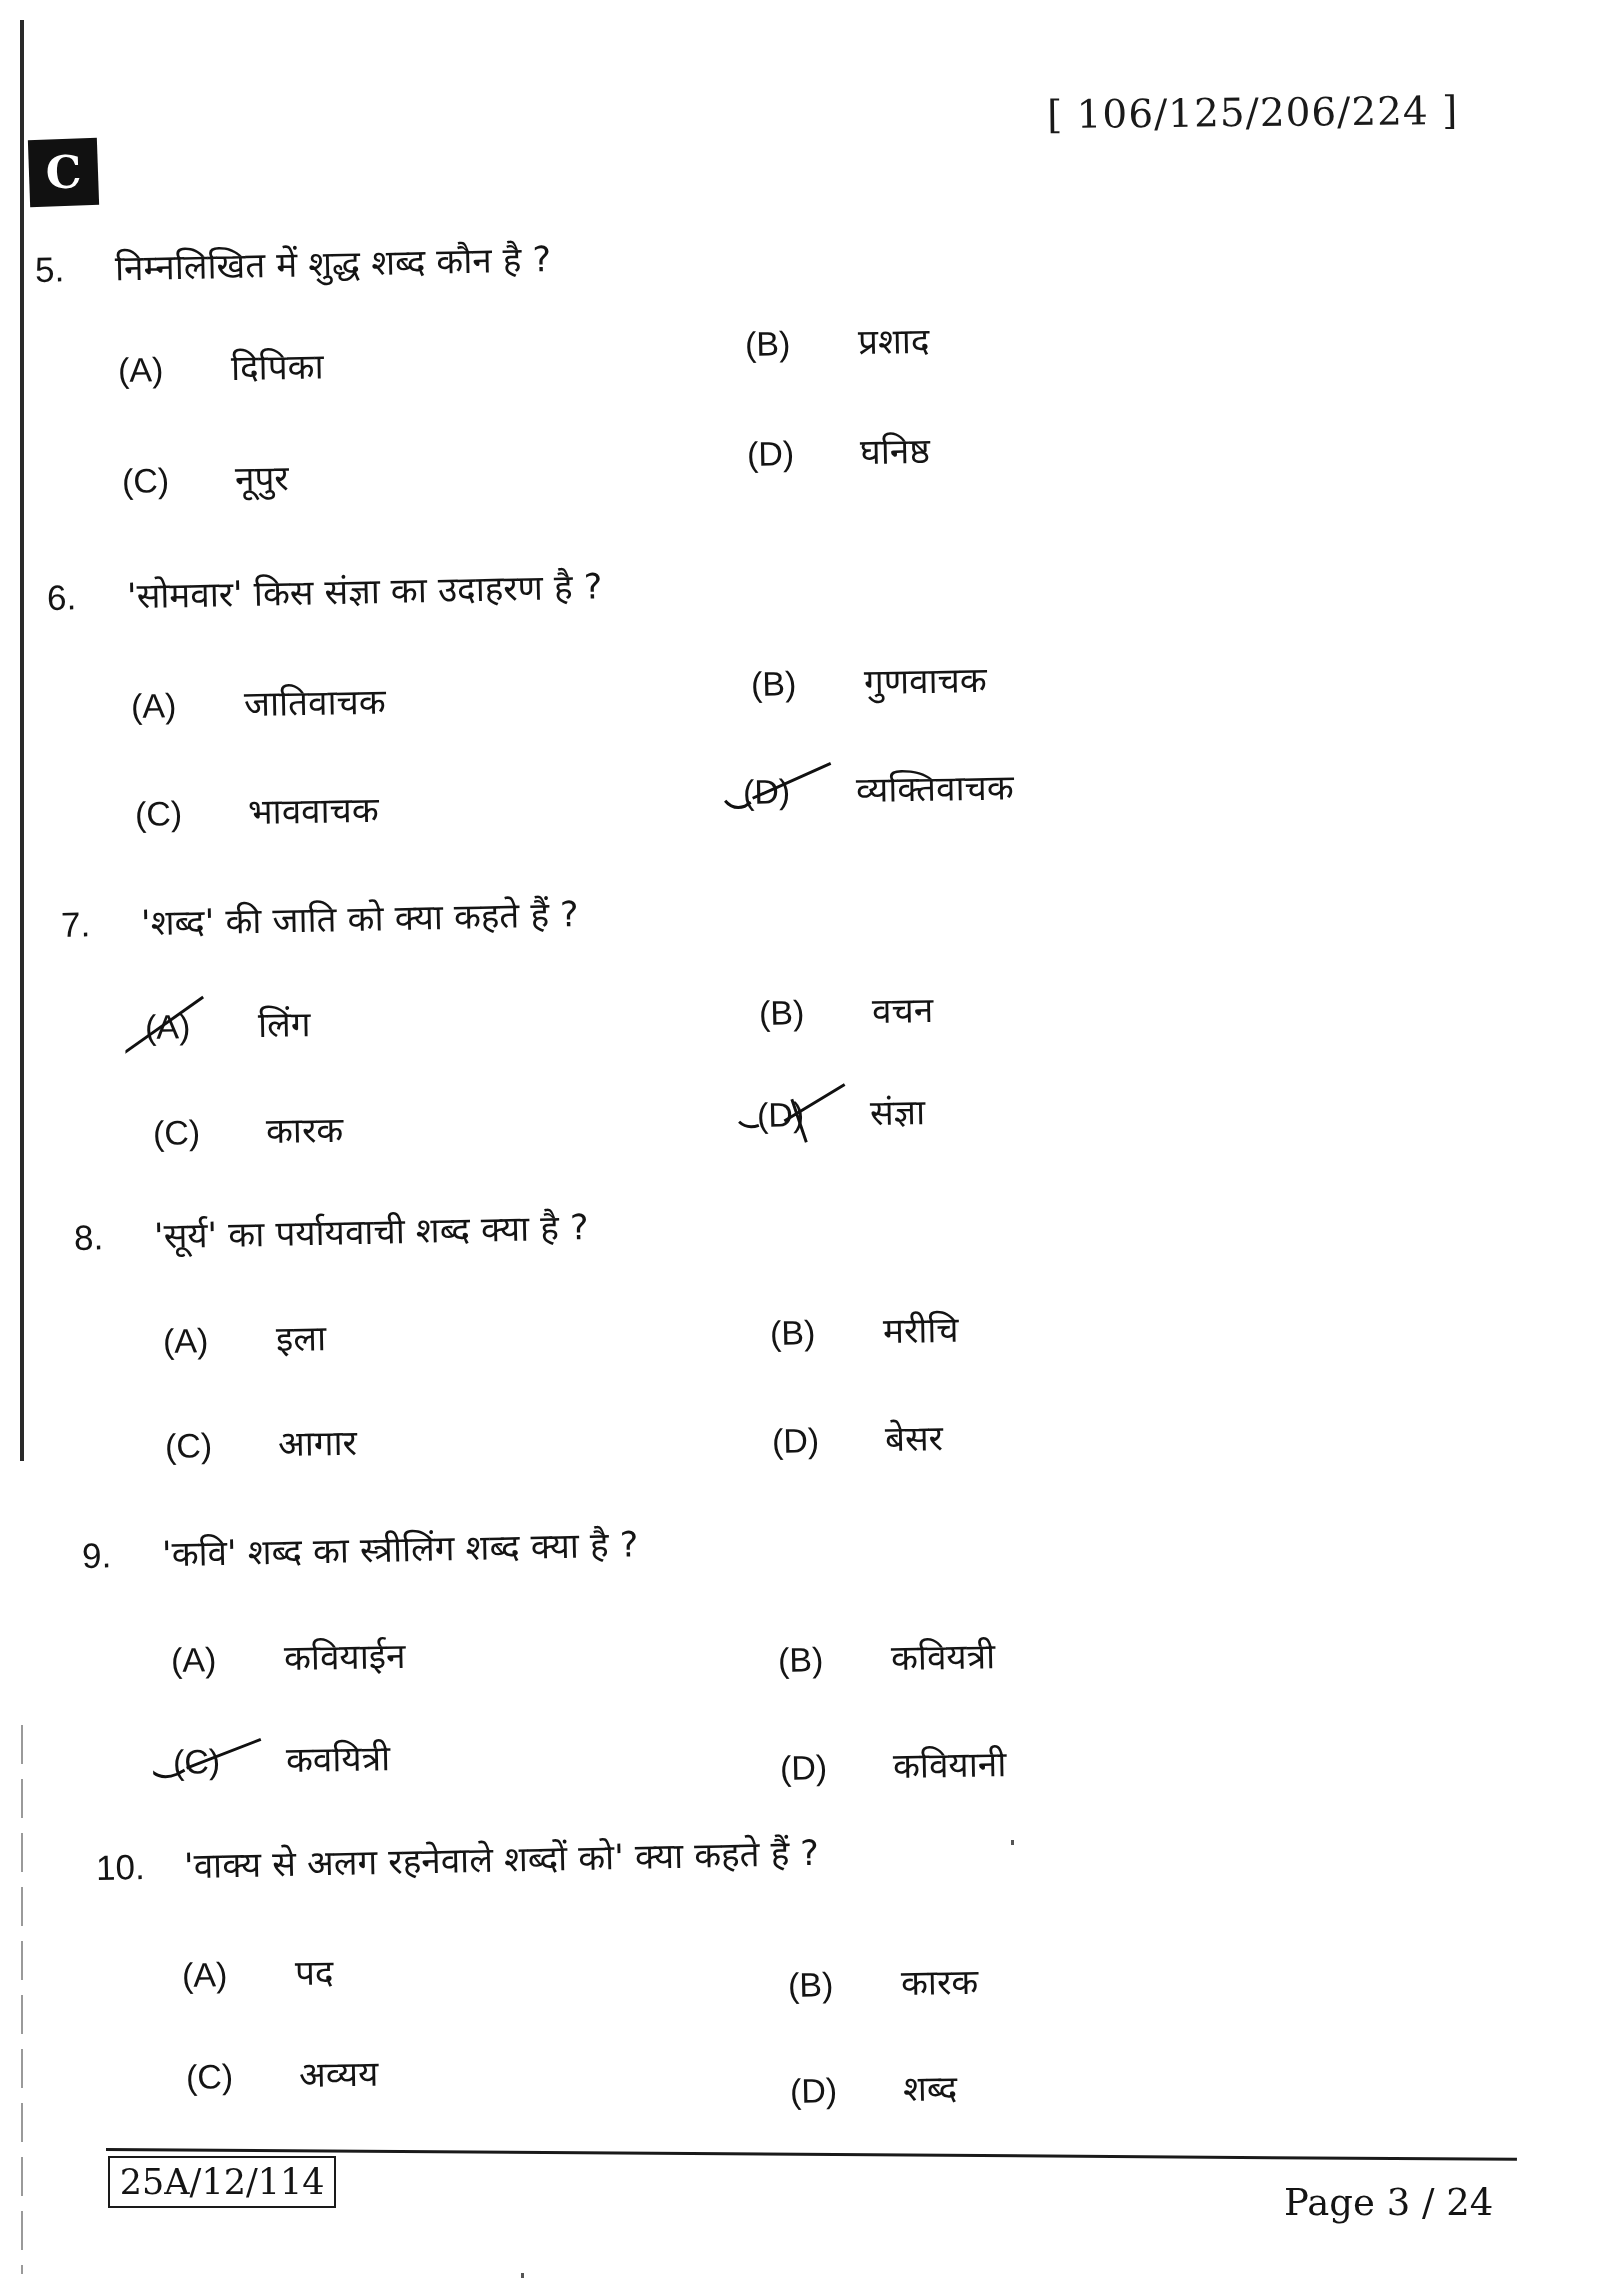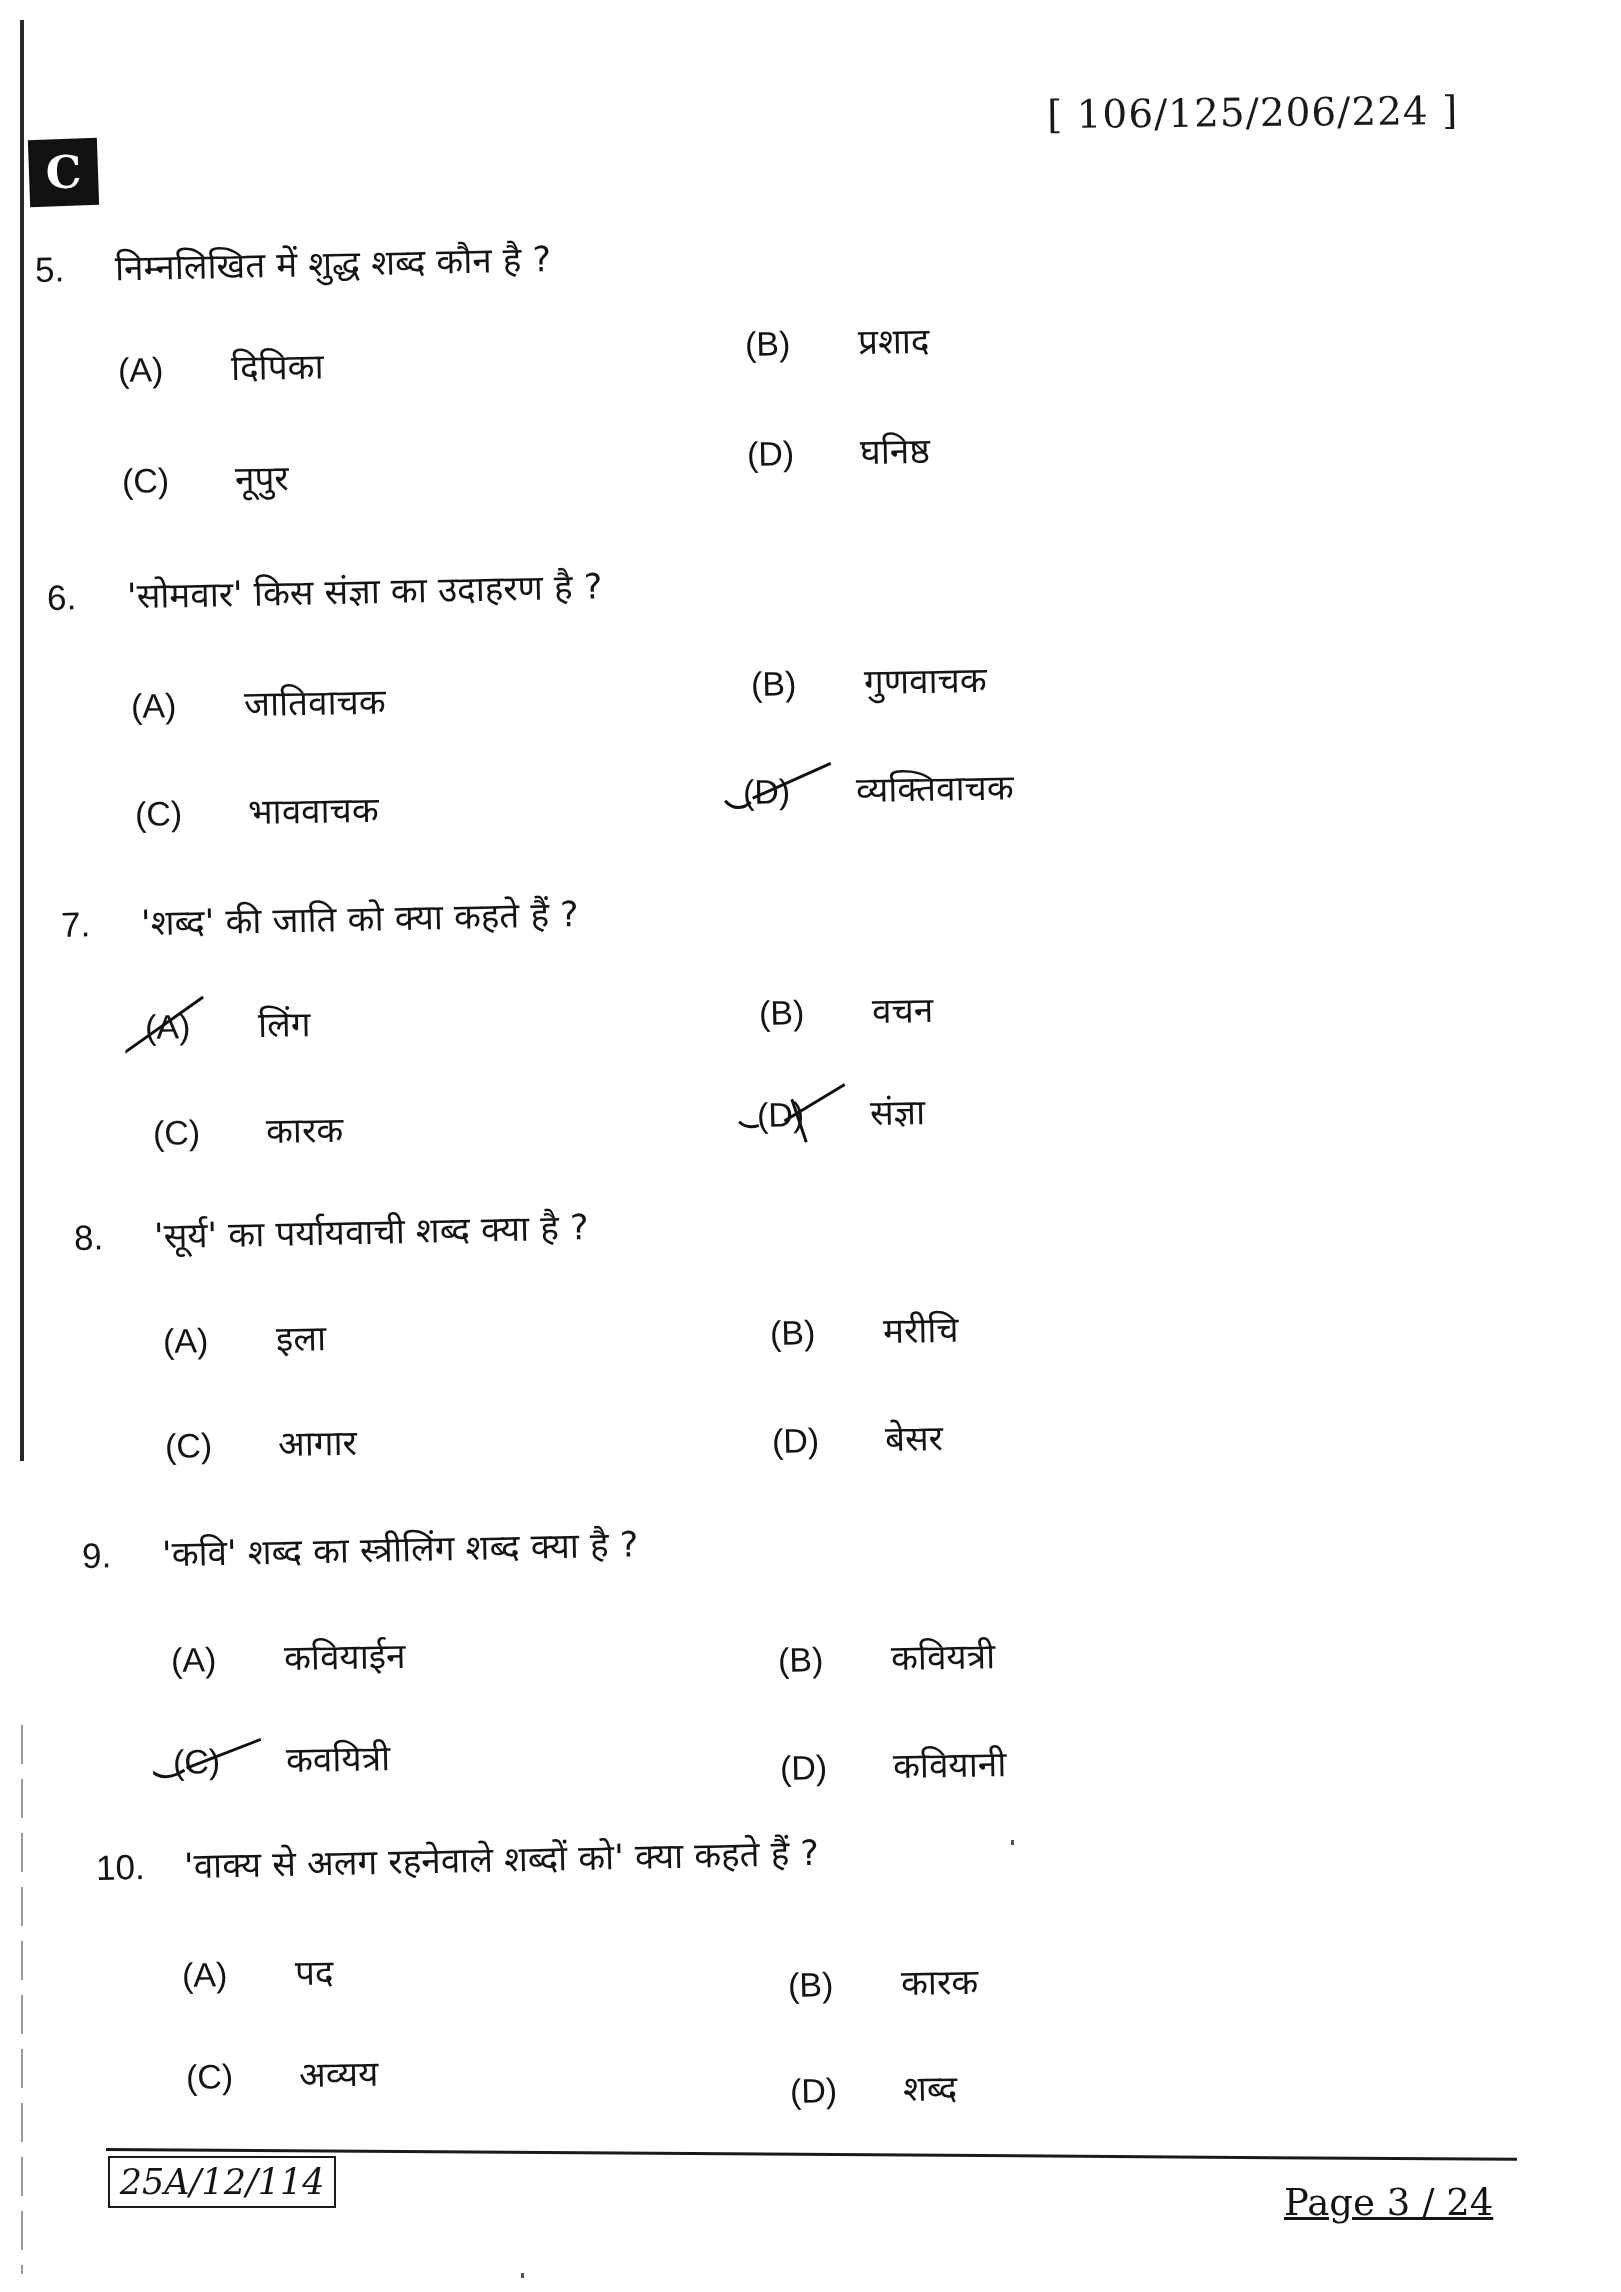--- a/index.html
+++ b/index.html
@@ -16,23 +16,23 @@
   .q { position:absolute; font-size:35px; transform:rotate(-1.2deg); transform-origin:left center; }
   .q .num { display:inline-block; width:80px; font-family:"Liberation Sans",sans-serif; font-size:35px; }
   .q .num.w { width:88px; }
   .opt { position:absolute; font-size:35px; transform:rotate(-1deg); transform-origin:left center; white-space:nowrap; }
   .opt .lbl { display:inline-block; width:113px; font-family:"Liberation Sans",sans-serif; font-size:34px; }
   .opt.marked .lbl { position:relative; }
   .tick { position:absolute; left:-19.6px; top:-13.7px; width:118px; height:69px; pointer-events:none; }
   .footer-line { position:absolute; left:106px; top:2148px; width:1411px; height:2.9px; background:#1a1a1a;
          transform:rotate(0.4deg); transform-origin:left center; }
   .paper-code { position:absolute; left:108px; top:2156px; padding:3.9px 9.8px; border:2.9px solid #1a1a1a;
-         font-family:"DejaVu Serif","Liberation Serif",serif; font-size:35px;font-style:italic; }
+         font-family:"DejaVu Serif","Liberation Serif",serif; font-size:35px; }
   .page-num { position:absolute; left:1284px; top:2181px; font-family:"DejaVu Serif","Liberation Serif",serif;
-         font-size:37px;text-decoration:underline; }
+         font-size:37px; }
   .dot { position:absolute; width:2.9px; height:4.9px; background:#555; }
 </style>
 </head>
 <body>
 
 <div class="margin-line"></div>
 <div class="margin-line-faint"></div>
 
 <div class="header-code">[ 106/125/206/224 ]</div>
 <div class="set-badge">C</div>

